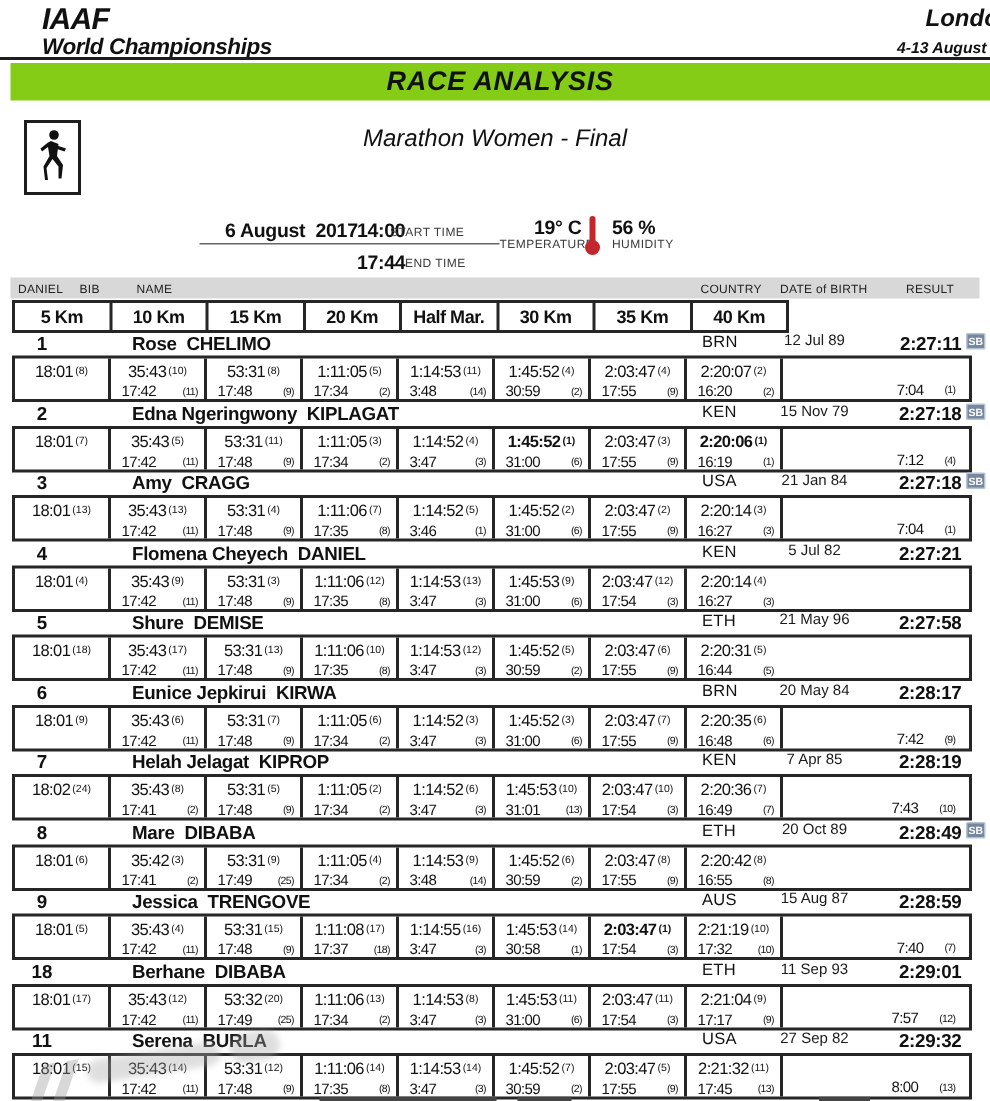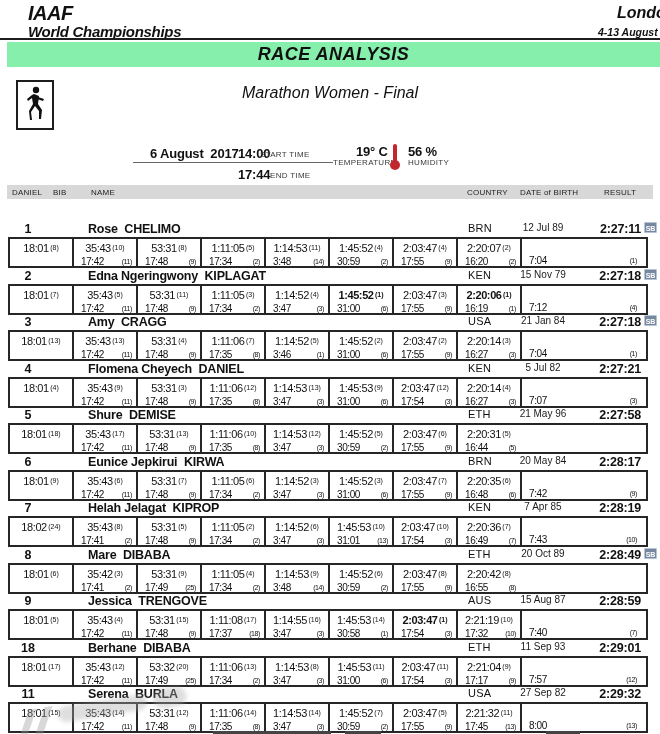--- a/index.html
+++ b/index.html
@@ -5,21 +5,21 @@
   html,body{margin:0;padding:0;background:#fff;}
   #page{position:relative;width:660px;height:734px;background:#fff;overflow:hidden;
         font-family:"Liberation Sans",sans-serif;color:#111;padding-left:36px;}
   .abs{position:absolute;}
   
   .brand1{left:28px;top:2px;font-size:20px;font-weight:700;font-style:italic;letter-spacing:-0.5px;}
   .brand2{left:28px;top:23px;font-size:15px;font-weight:700;font-style:italic;letter-spacing:-0.3px;}
   .venue1{left:617px;top:4px;font-size:16px;font-weight:700;font-style:italic;white-space:nowrap;}
   .venue2{left:598px;top:26px;font-size:10.5px;font-weight:700;font-style:italic;white-space:nowrap;}
   .toprule{left:0;top:38px;width:660px;height:2px;background:#1d1d1d;}
-  .band{left:7px;top:42px;width:653px;height:25px;background:#86efac;text-align:center;
+  .band{left:7px;top:42px;width:653px;height:25px;background:#84cc16;text-align:center;
         font-size:18px;font-weight:700;font-style:italic;line-height:25px;letter-spacing:0.5px;}
   .eventbox{left:16px;top:80px;width:34px;height:46px;border:2px solid #1d1d1d;background:#fff;}
   .eventtitle{left:0;top:84px;width:660px;text-align:center;font-size:16px;font-weight:400;font-style:italic;}
   
   .cond{font-size:13px;font-weight:700;letter-spacing:-0.2px;white-space:pre;}
   .condlbl{font-size:8px;font-weight:400;color:#3a3a3a;letter-spacing:0.3px;}
   .condline{left:133px;top:162px;width:200px;height:1px;background:#666;}
   .thermo-stem{left:393px;top:144px;width:4px;height:18px;background:#c1272d;border-radius:2px;}
   .thermo-bulb{left:390px;top:160px;width:10px;height:10px;background:#c1272d;border-radius:50%;}
   
@@ -42,21 +42,21 @@
             box-sizing:border-box;background:#fff;}
   .sc{width:64px;box-sizing:border-box;border-left:2px solid #262626;padding-top:2px;}
   .sc:first-child{border-left:none;width:62px;}
   .sc.last{flex:1;border-left:2px solid #262626;}
   .l1{text-align:center;font-size:11px;line-height:13px;letter-spacing:-0.4px;white-space:nowrap;}
   .l1.lead{font-weight:700;}
   .l1 .rk{font-size:7px;vertical-align:2px;letter-spacing:0;}
   .l2{display:flex;justify-content:space-between;padding:0 4px 0 7px;font-size:10px;line-height:13px;
       letter-spacing:-0.4px;white-space:nowrap;}
   .l2 .rk{font-size:7px;line-height:13px;}
-  .sc.last .l2{justify-content:space-between;gap:14px;padding-right:9px;margin-top:13px;}
+  .sc.last .l2{justify-content:flex-end;gap:14px;padding-right:9px;margin-top:13px;}
   
   .runner{position:absolute;left:5px;top:4px;}
   
   .wm{left:-8px;top:686px;width:250px;height:48px;opacity:0.38;transform:rotate(-9deg);pointer-events:none;}
   .wm .s1{position:absolute;left:30px;top:10px;width:8px;height:30px;background:#9a9a9a;transform:skewX(-28deg);}
   .wm .s2{position:absolute;left:46px;top:10px;width:8px;height:30px;background:#9a9a9a;transform:skewX(-28deg);}
   .wm .b1{position:absolute;left:66px;top:12px;width:90px;height:16px;background:#ababab;border-radius:8px;filter:blur(2px);}
   .wm .b2{position:absolute;left:162px;top:10px;width:34px;height:20px;background:#ababab;border-radius:10px;filter:blur(2px);}
   .partial{left:0;top:731px;width:660px;height:3px;overflow:hidden;}
   .partial .f{position:absolute;top:0;height:3px;background:#444;}
@@ -98,20 +98,30 @@
 
   <div class="abs thead">
     <span class="thlbl" style="left:5px;">DANIEL</span>
     <span class="thlbl" style="left:46px;">BIB</span>
     <span class="thlbl" style="left:84px;">NAME</span>
     <span class="thlbl" style="left:460px;">COUNTRY</span>
     <span class="thlbl" style="left:513px;">DATE of BIRTH</span>
     <span class="thlbl" style="left:597px;">RESULT</span>
   </div>
 
+  <div class="abs kmrow" id="kmrow">
+      <div class="kmcell">5 Km</div>
+      <div class="kmcell">10 Km</div>
+      <div class="kmcell">15 Km</div>
+      <div class="kmcell">20 Km</div>
+      <div class="kmcell">Half Mar.</div>
+      <div class="kmcell">30 Km</div>
+      <div class="kmcell">35 Km</div>
+      <div class="kmcell">40 Km</div>
+    </div>
 
   <div id="rows">
       <div class="namerow" style="top: 222px;">
         <span class="place">1</span>
         <span class="nm">Rose  CHELIMO</span>
         <span class="ctry">BRN</span>
         <span class="dob">12 Jul 89</span>
         <span class="res">2:27:11</span>
         <span class="sb">SB</span>
       </div>
@@ -364,26 +374,20 @@
             <span class="rk">(3)</span>
           </div>
         </div>
         <div class="sc">
           <div class="l1"><span>2:20:14</span><span class="rk"> (4)</span></div>
           <div class="l2">
             <span>16:27</span>
             <span class="rk">(3)</span>
           </div>
         </div>
-        <div class="sc last">
-          <div class="l2">
-            <span>7:07</span>
-            <span class="rk">(3)</span>
-          </div>
-        </div>
       </div>
       <div class="namerow" style="top: 408px;">
         <span class="place">5</span>
         <span class="nm">Shure  DEMISE</span>
         <span class="ctry">ETH</span>
         <span class="dob">21 May 96</span>
         <span class="res">2:27:58</span>
       </div>
       <div class="splitrow" style="top: 423px;">
         <div class="sc">

